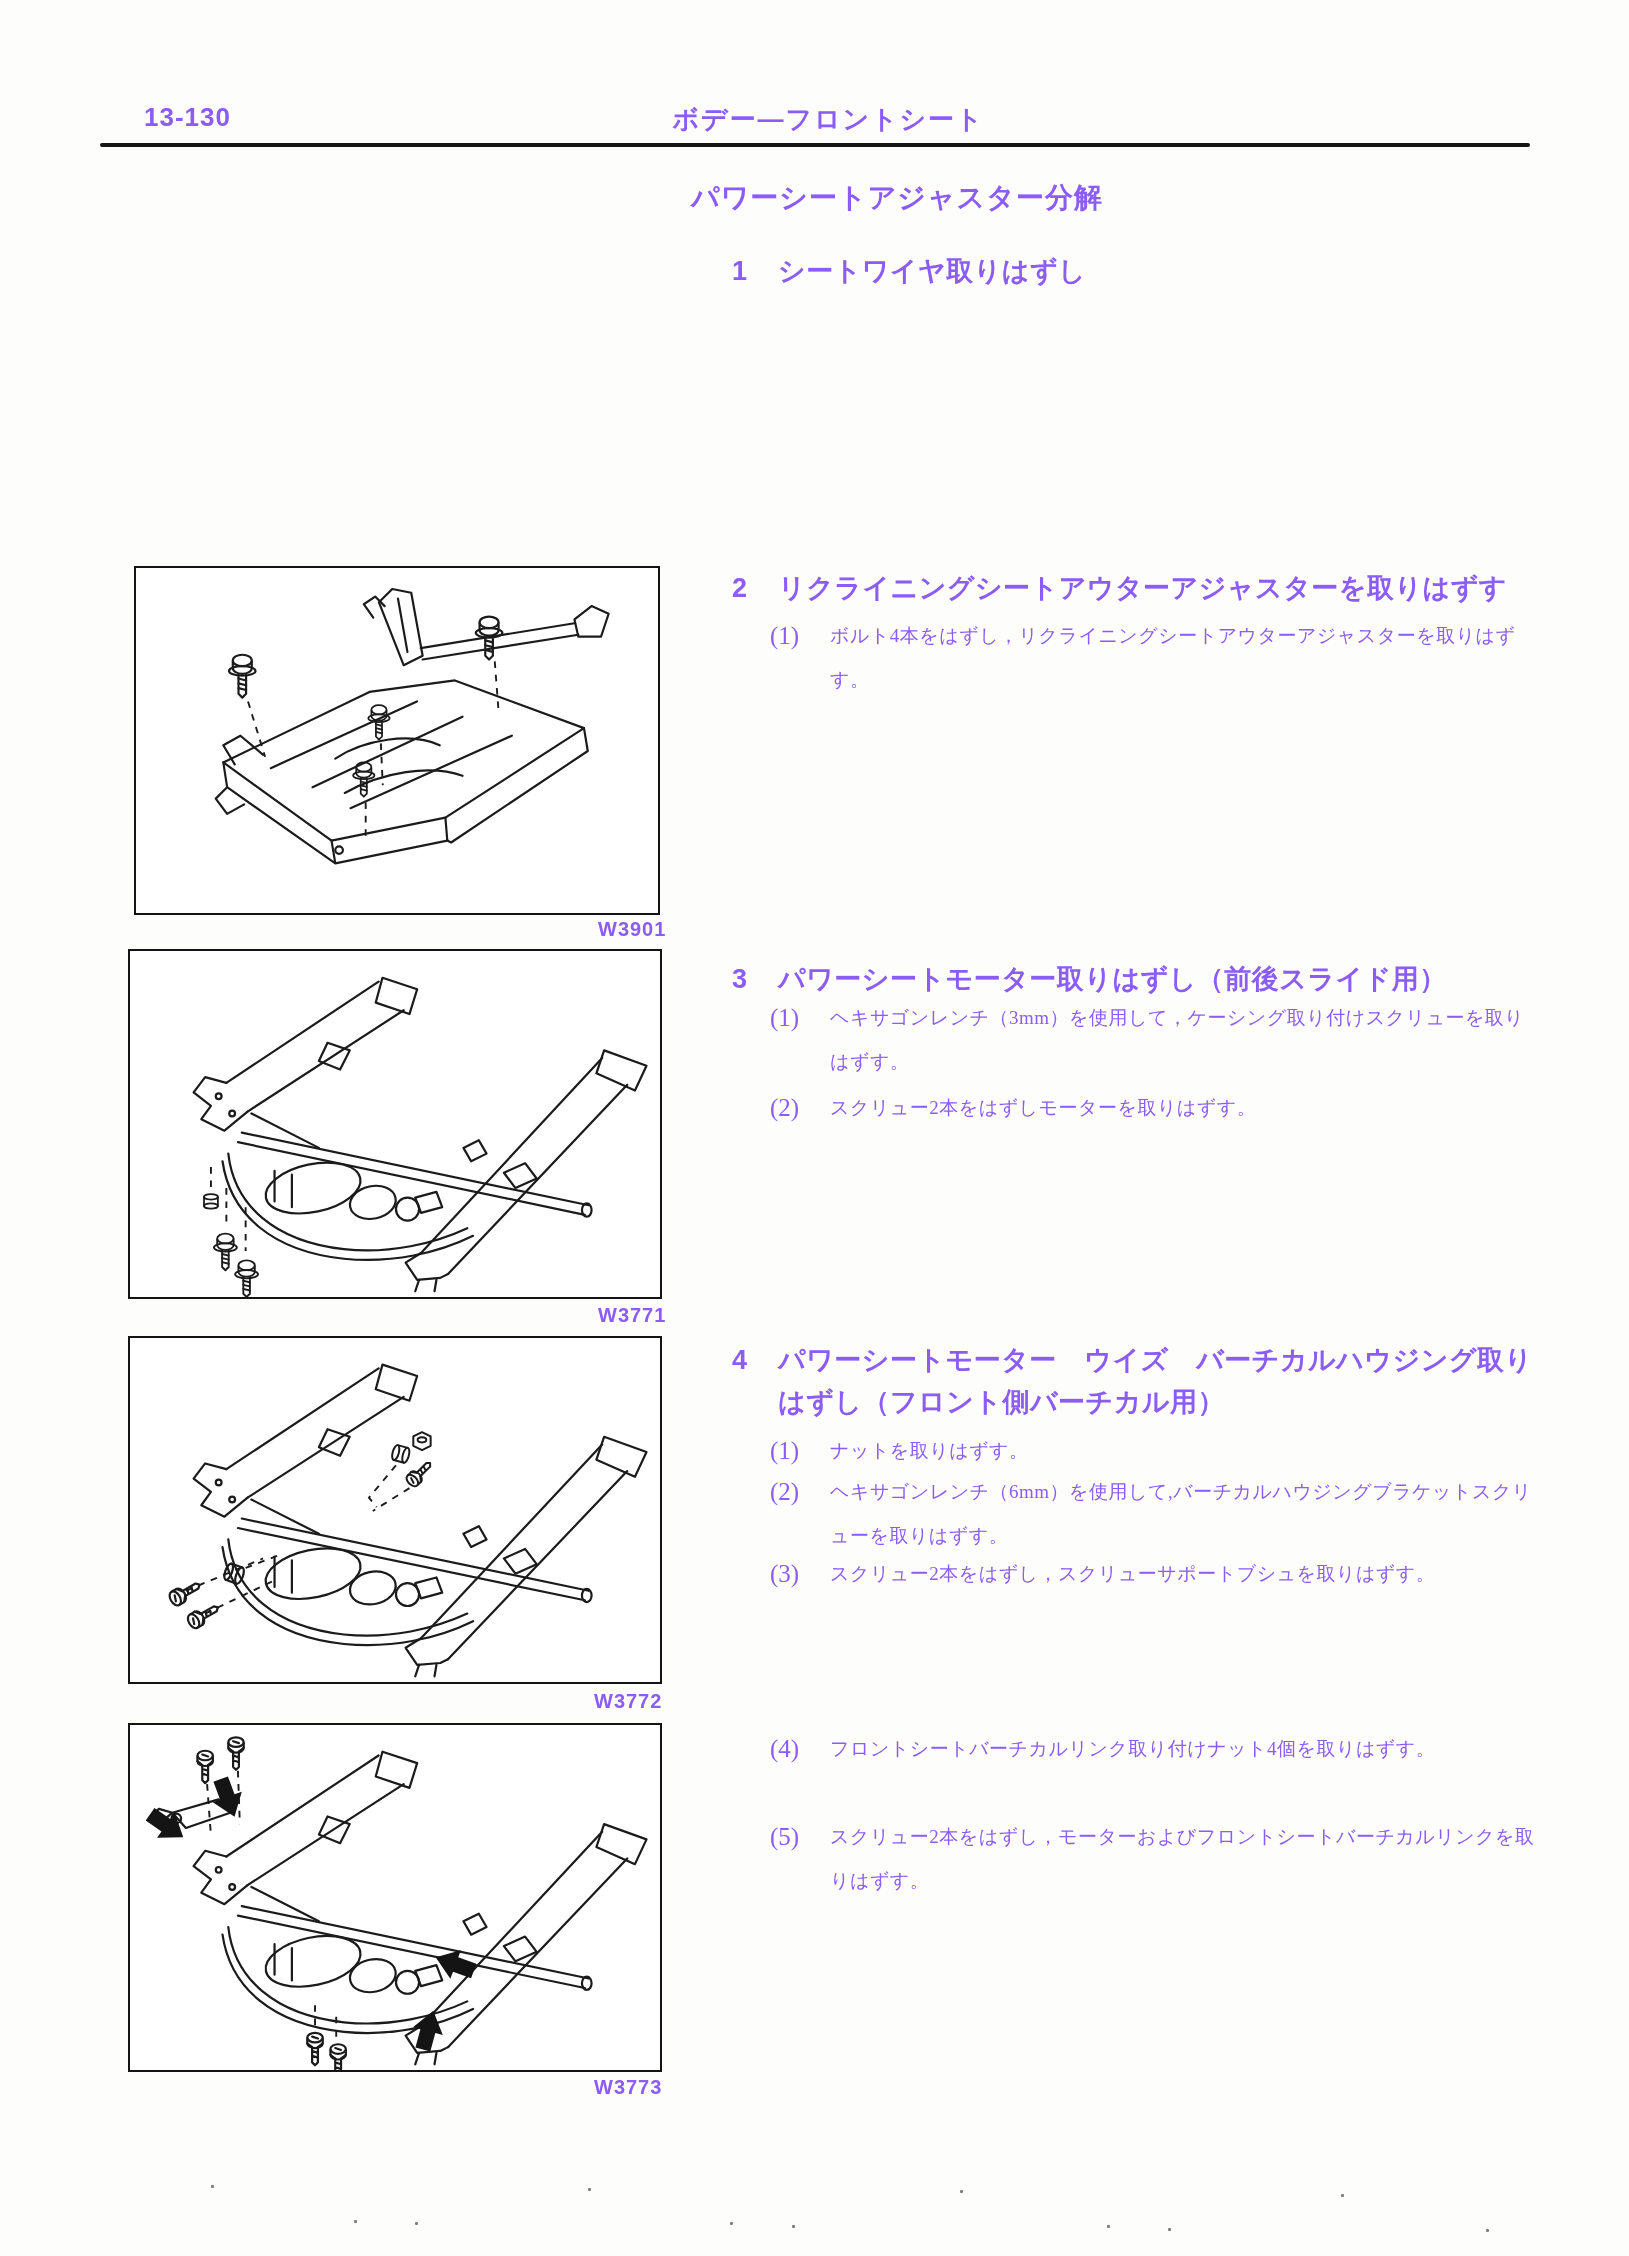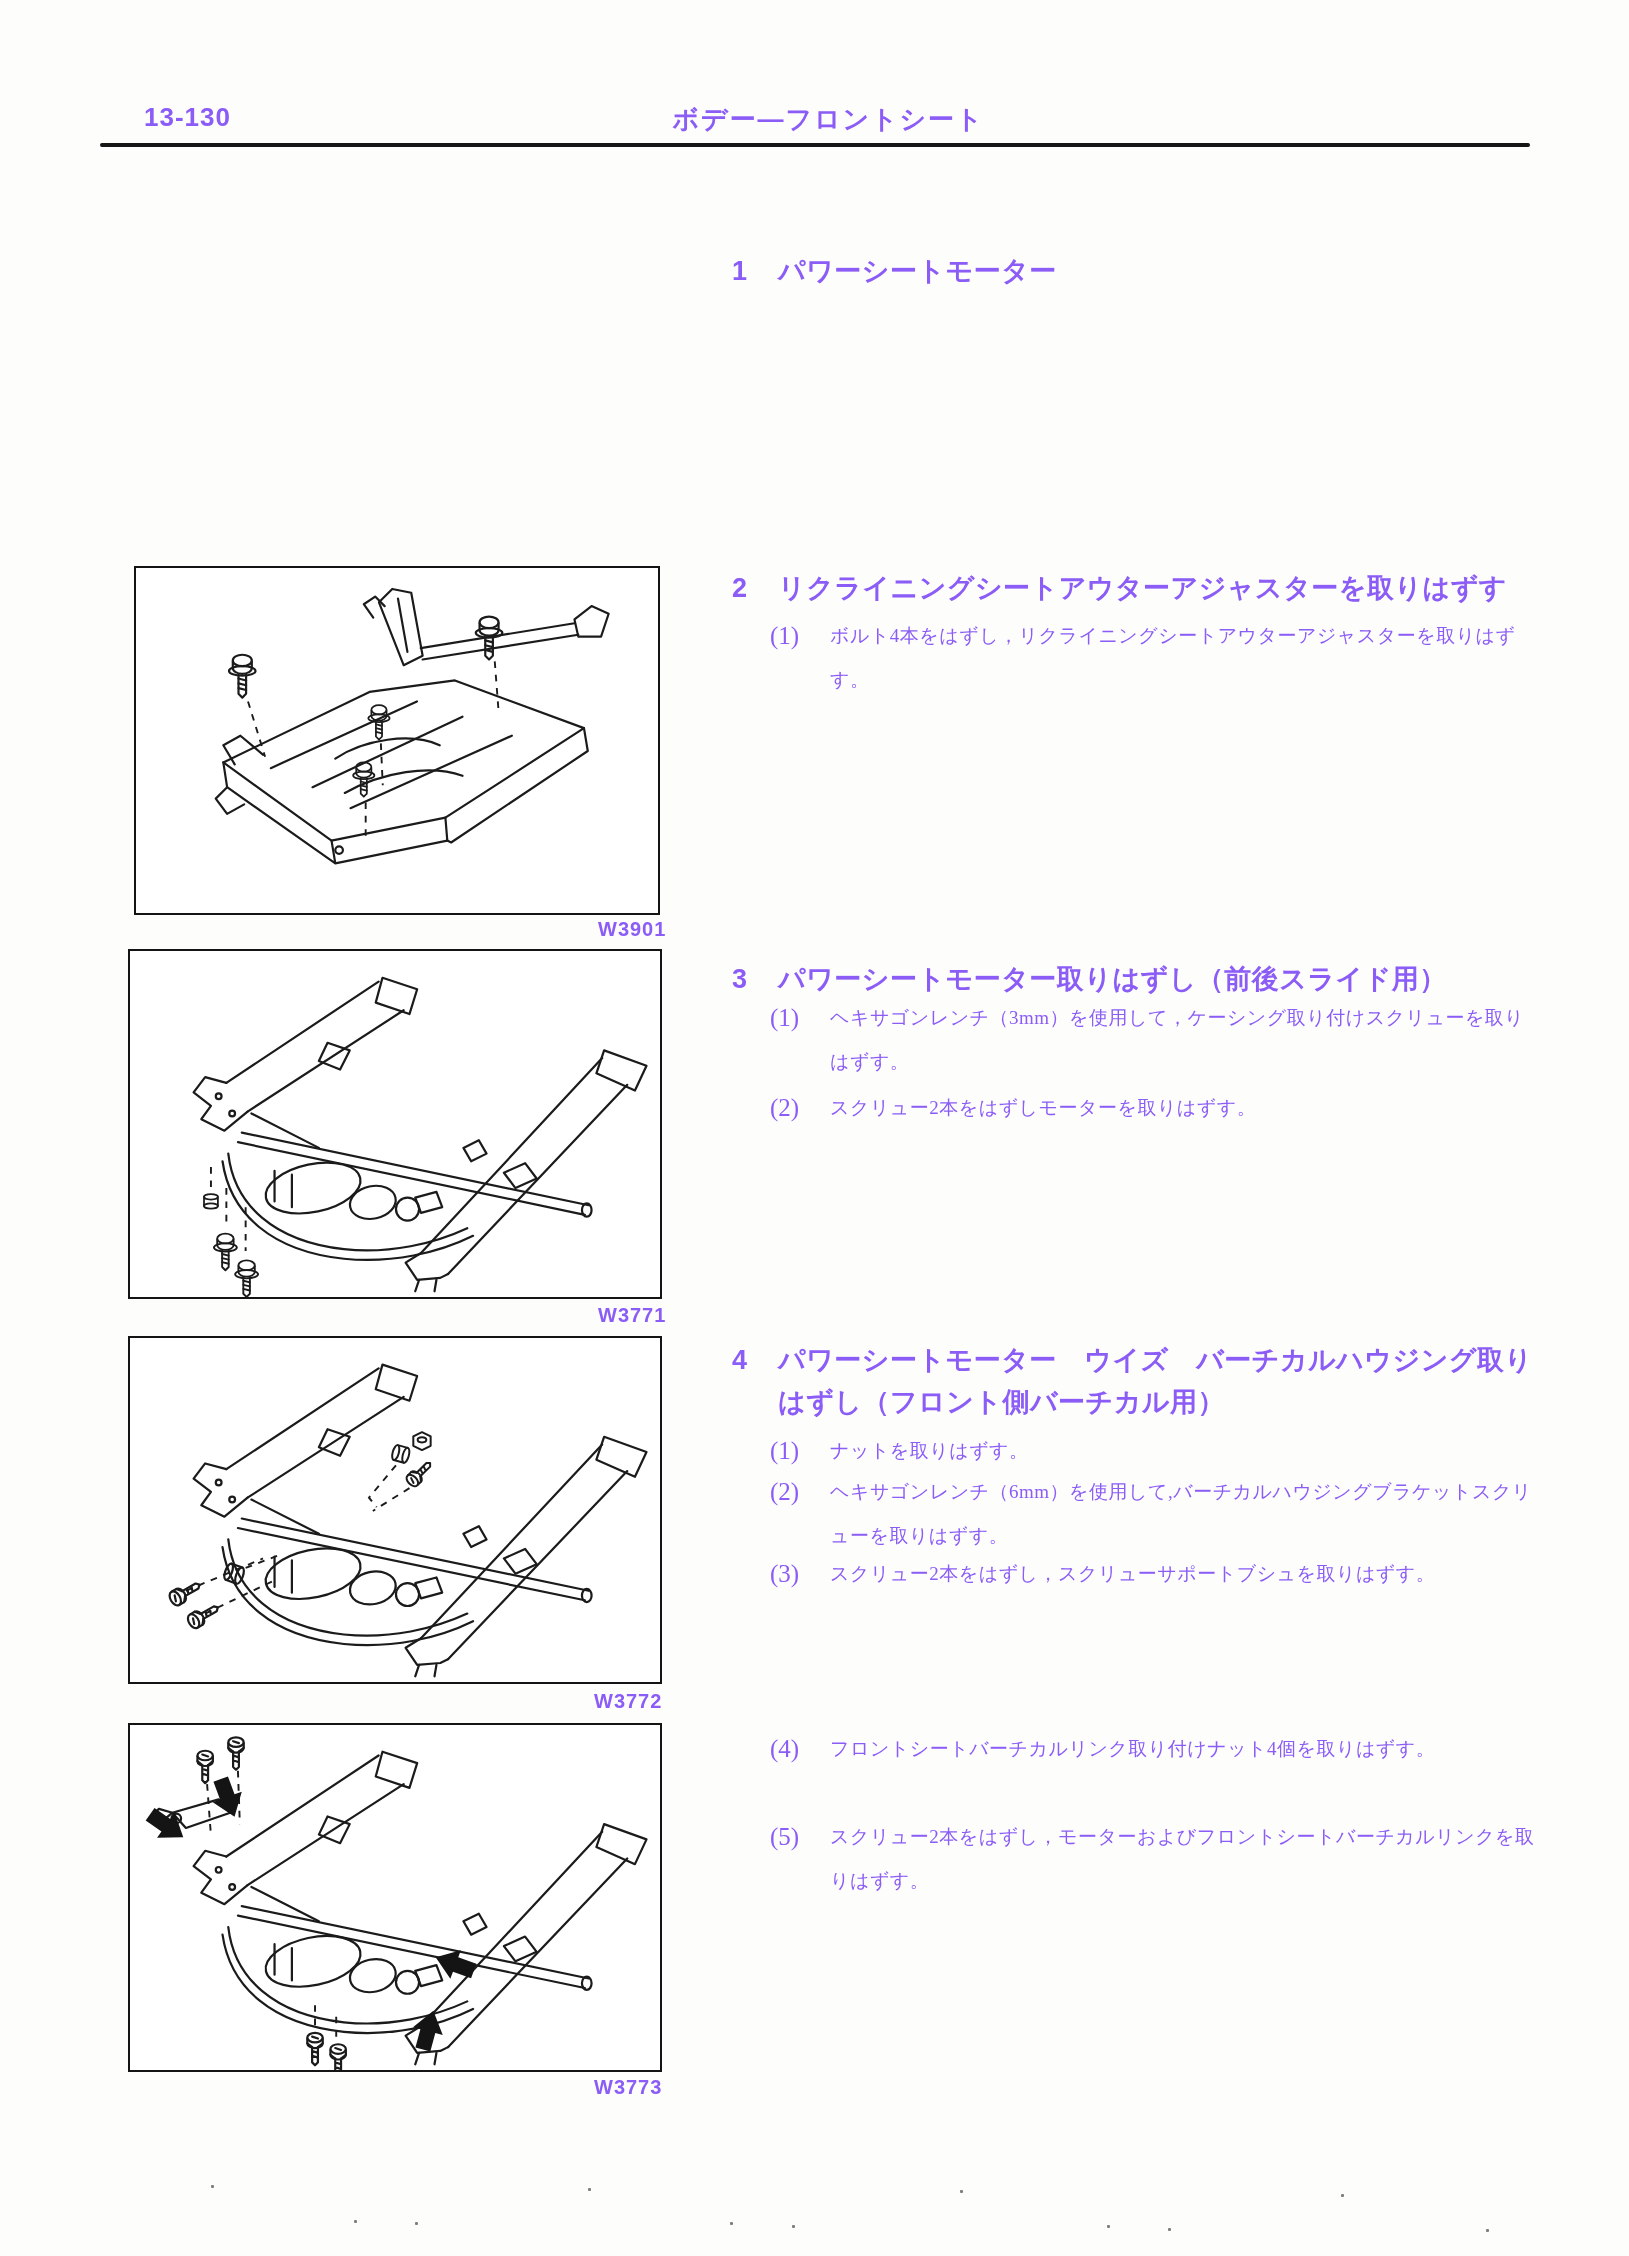--- a/index.html
+++ b/index.html
@@ -89,24 +89,25 @@
     </g>
   </defs>
 </svg>
 
 <div id="page">
 
   <div class="abs hdr-num">13-130</div>
   <div class="abs hdr-title">ボデー—フロントシート</div>
   <div class="abs rule"></div>
 
+  <div class="abs doc-title">パワーシートアジャスター分解</div>
 
   <div class="abs step" style="left:732px;top:250px;">
     <span class="s-num">1</span>
-    <span class="s-head">パワーシートモーター</span>
+    <span class="s-head">シートワイヤ取りはずし</span>
   </div>
 
   <div class="abs step" style="left:732px;top:567px;">
     <span class="s-num">2</span>
     <span class="s-head">リクライニングシートアウターアジャスターを取りはずす</span>
   </div>
   <div class="abs sub" style="top:614px;">
     <span class="sub-num">(1)</span>
     <span class="sub-text">ボルト4本をはずし，リクライニングシートアウターアジャスターを取りはずす。</span>
   </div>

